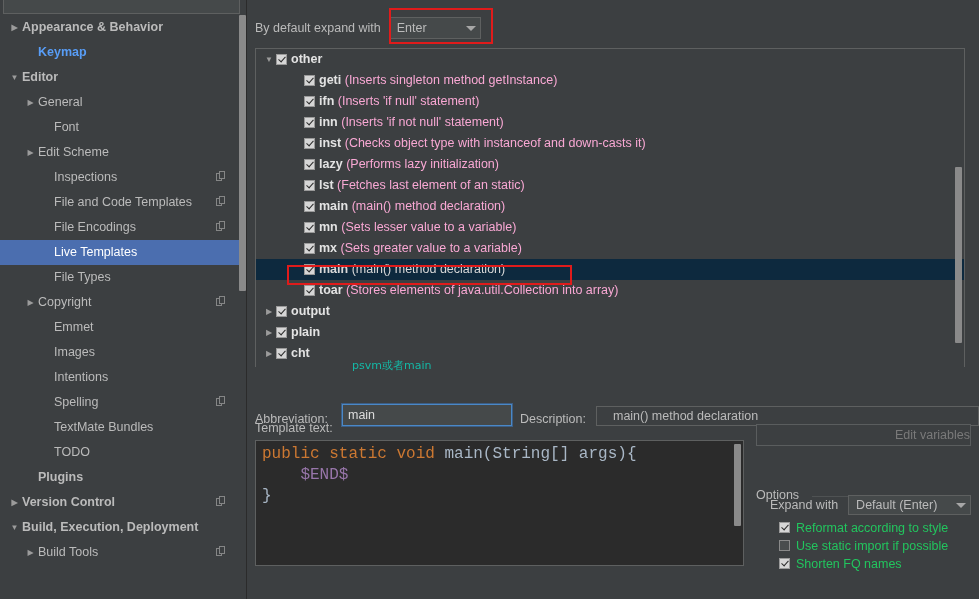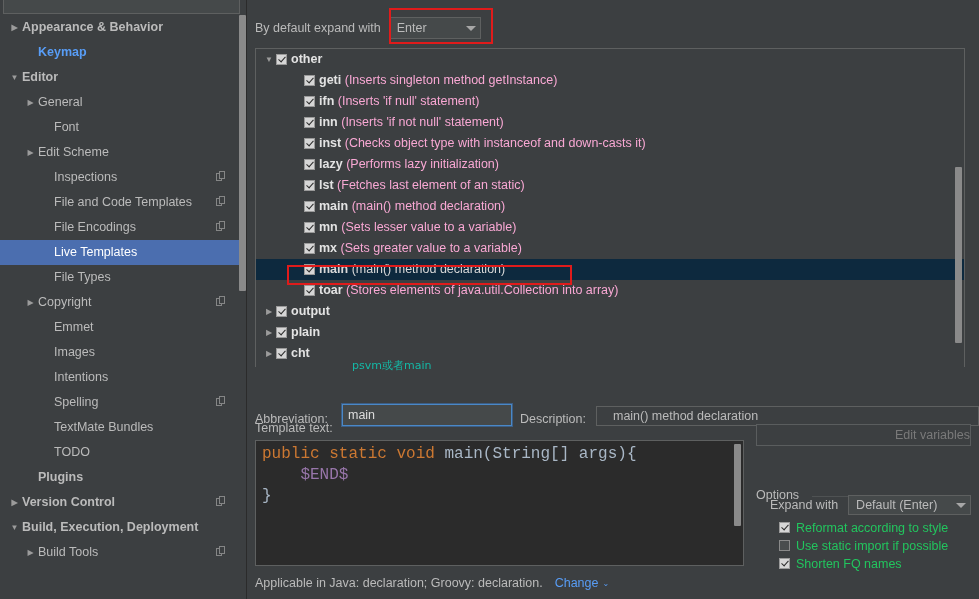--- a/index.html
+++ b/index.html
@@ -554,20 +554,15 @@
     </div>
     <div class="opt-check" id="opt2">
       <span class="cb off"></span>
       <span>Use static import if possible</span>
     </div>
     <div class="opt-check" id="opt3">
       <span class="cb on"></span>
       <span>Shorten FQ names</span>
     </div>
 
-    <div id="applicable-row">
-      <span>Applicable in Java: declaration; Groovy: declaration.</span>
-      <span id="change-link">Change</span>
-      <span id="change-caret">⌄</span>
-    </div>
 
   </div>
 </div>
 
 </body></html>

